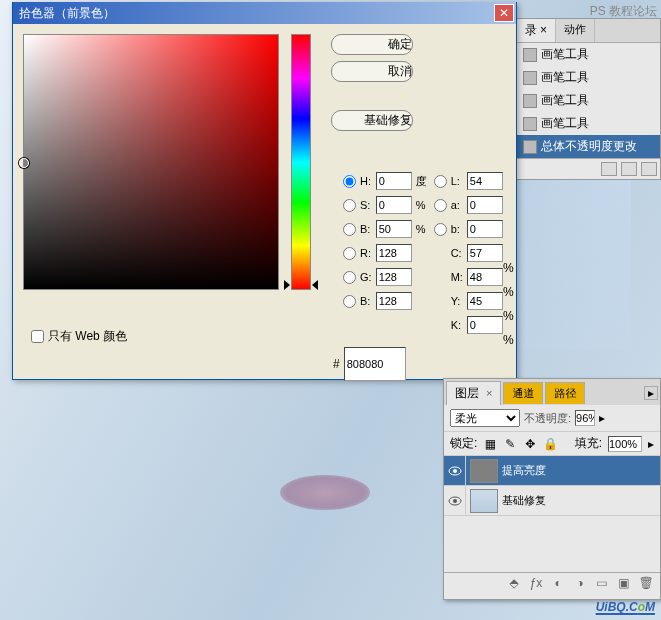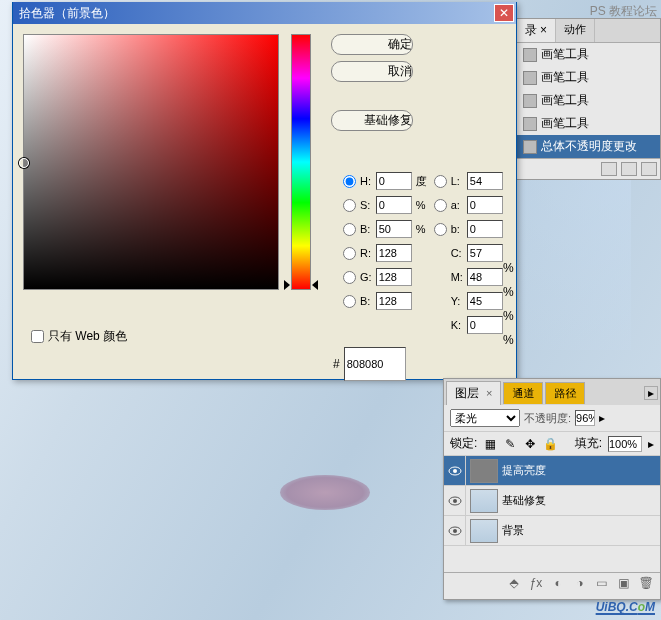--- a/index.html
+++ b/index.html
@@ -281,30 +281,20 @@
     <div class="layer-row">
       <div class="layer-eye">
           <svg class="eye-svg" viewBox="0 0 14 10">
             <ellipse cx="7" cy="5" rx="6" ry="4" fill="none" stroke="#555"></ellipse>
             <circle cx="7" cy="5" r="2" fill="#555"></circle>
           </svg>
         </div>
       <div class="layer-thumb face"></div>
       <div class="layer-name">基础修复</div>
     </div>
-    <div class="layer-row">
-      <div class="layer-eye">
-          <svg class="eye-svg" viewBox="0 0 14 10">
-            <ellipse cx="7" cy="5" rx="6" ry="4" fill="none" stroke="#555"></ellipse>
-            <circle cx="7" cy="5" r="2" fill="#555"></circle>
-          </svg>
-        </div>
-      <div class="layer-thumb face"></div>
-      <div class="layer-name">背景</div>
-    </div>
   </div>
   <div class="layers-footer">
     <span>⬘</span>
     <span>ƒx</span>
     <span>◐</span>
     <span>◑</span>
     <span>▭</span>
     <span>▣</span>
     <span>🗑</span>
   </div>

